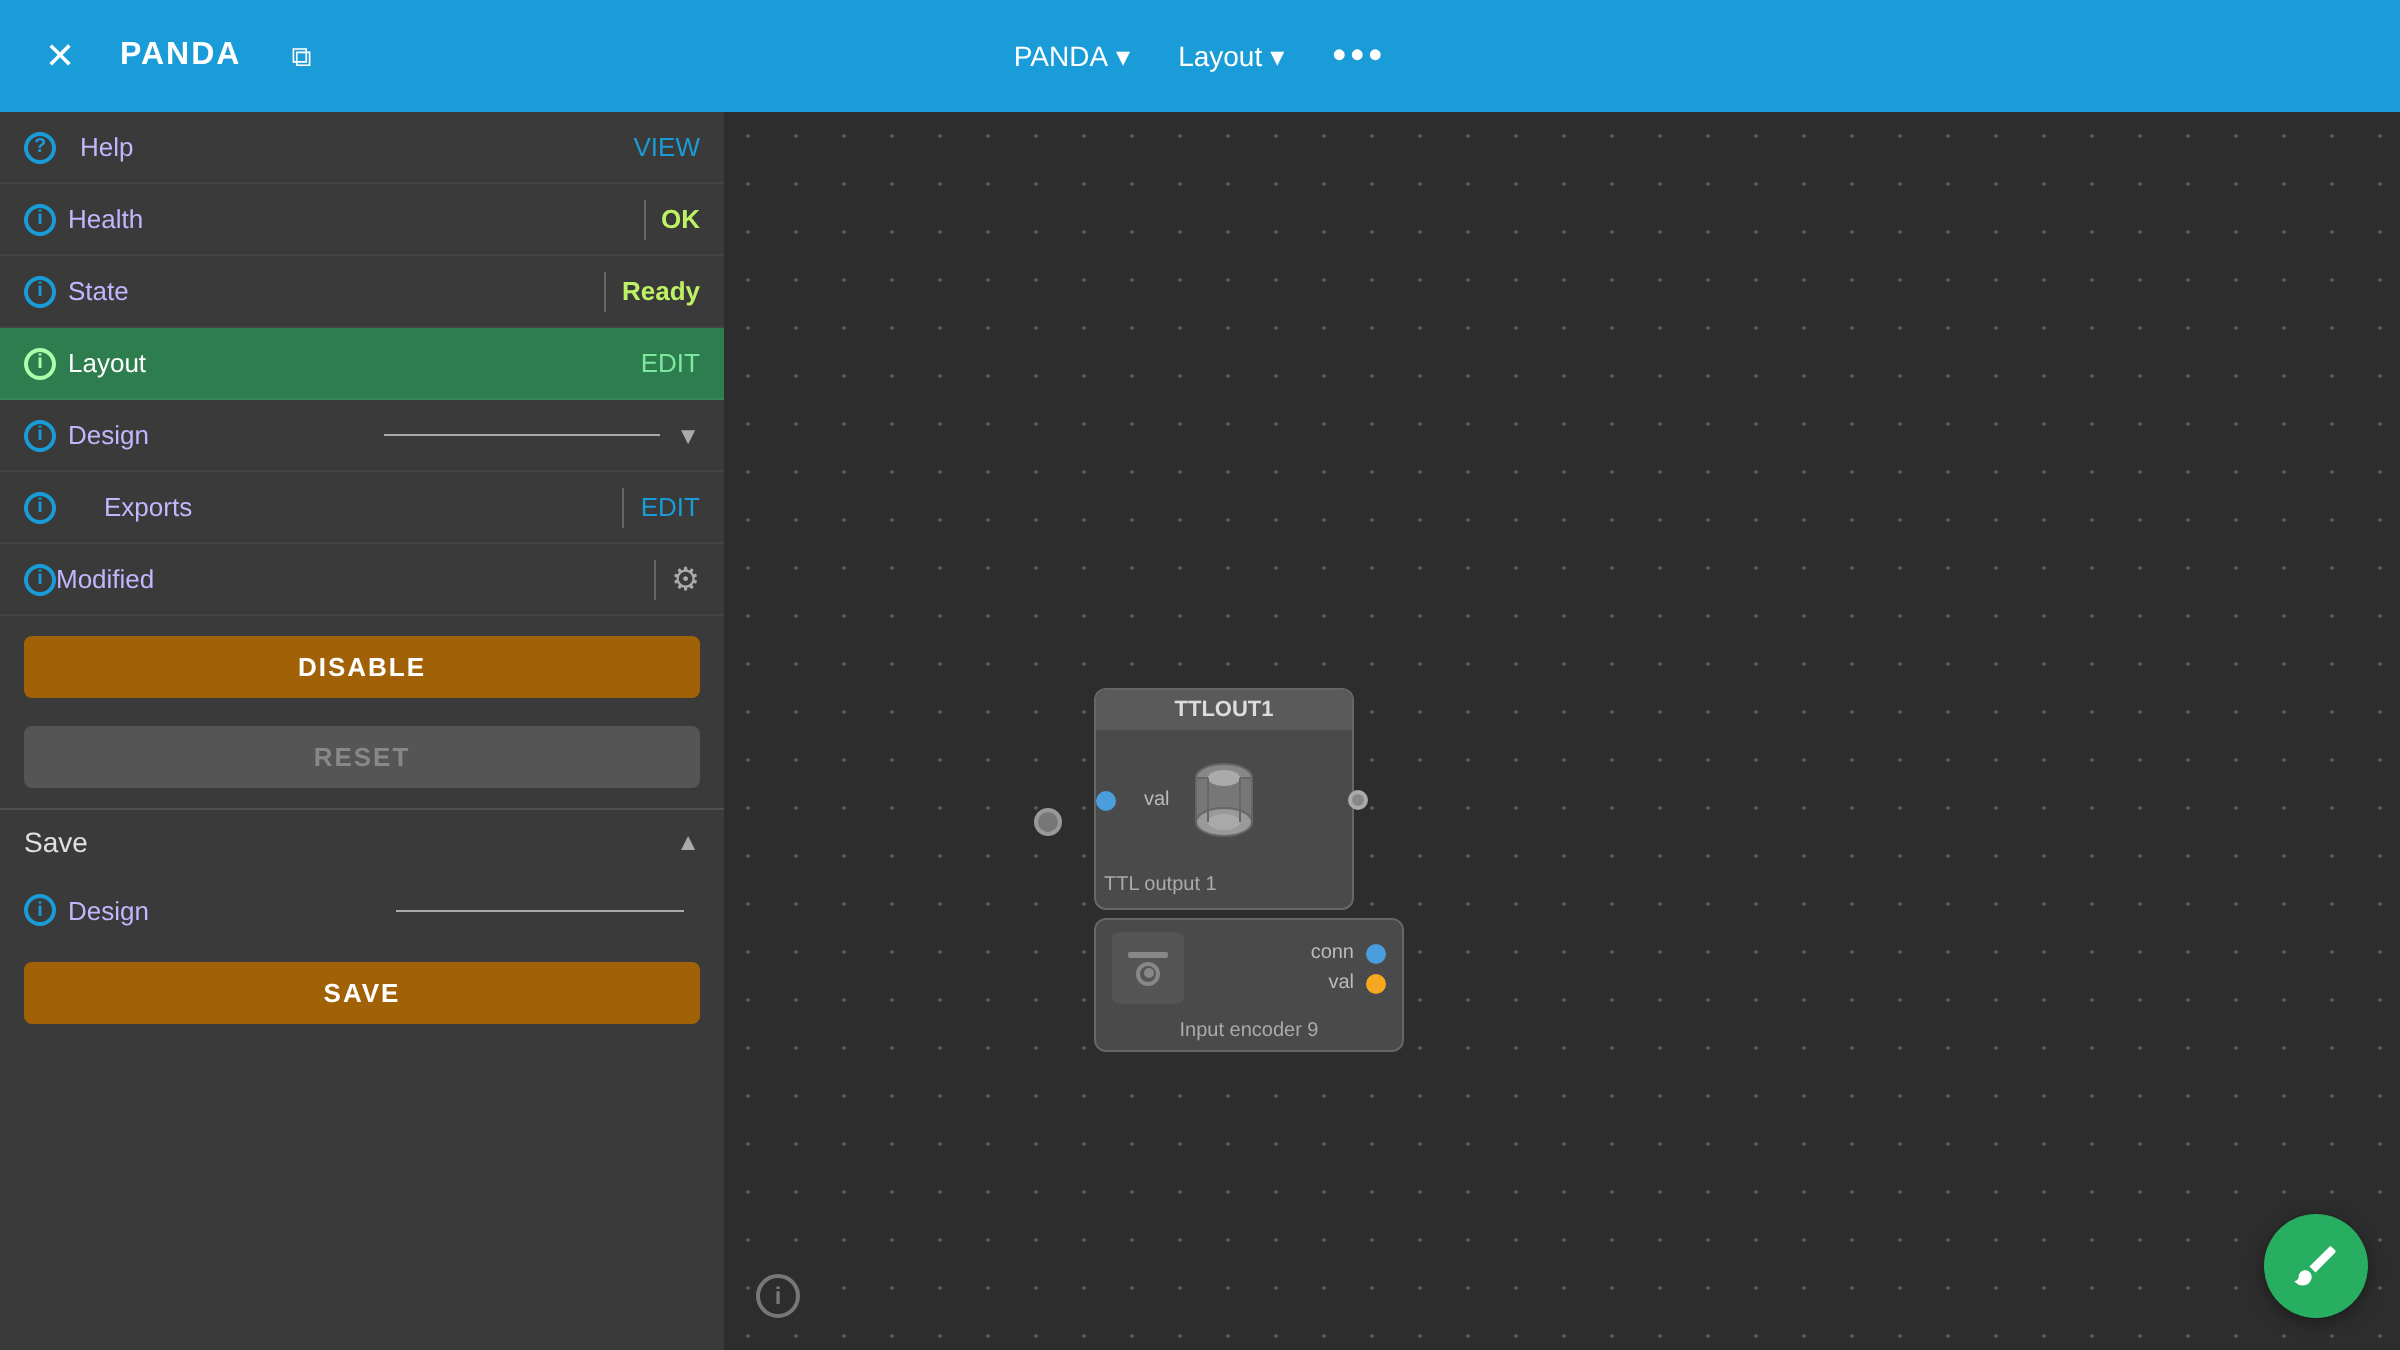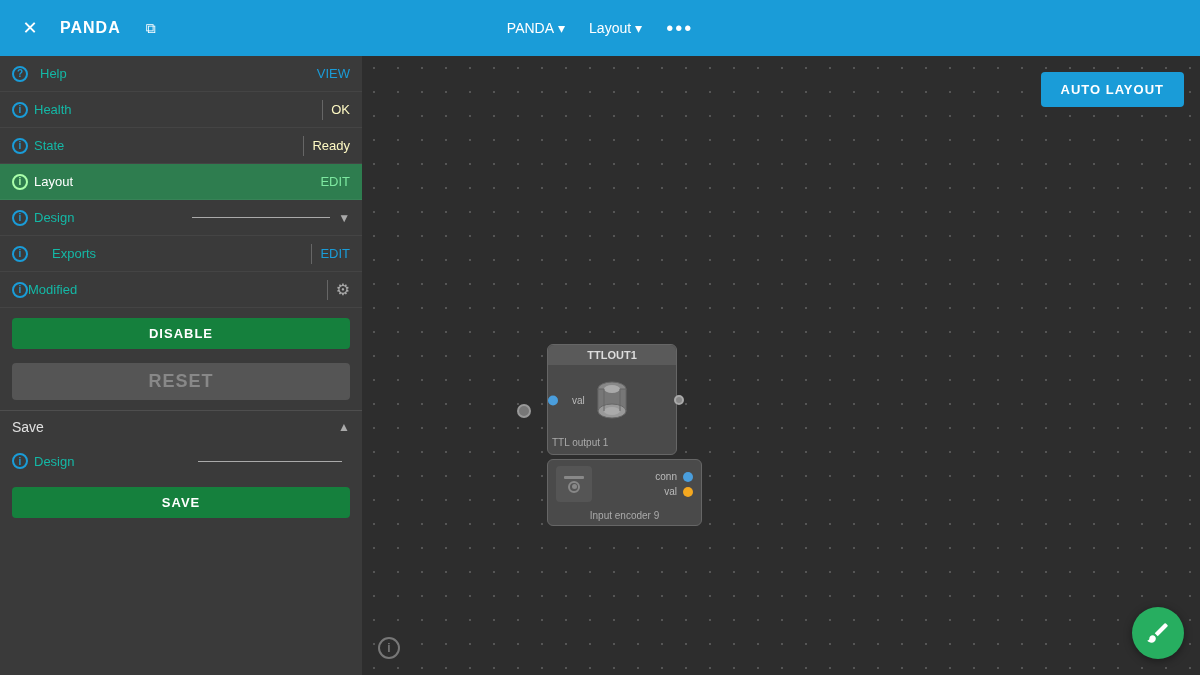--- a/index.html
+++ b/index.html
@@ -66,26 +66,26 @@
     .info-icon {
       width: 16px; height: 16px;
       border: 2px solid #1a9cd8;
       border-radius: 50%;
       display: flex; align-items: center; justify-content: center;
       color: #1a9cd8; font-size: 10px; font-weight: bold;
       flex-shrink: 0;
     }
 
     .sidebar-label {
-      color: #14b8a6; font-size: 13px; flex: 1;
+      color: #c4b5fd; font-size: 13px; flex: 1;
     }
     .sidebar-label.active { color: white; }
 
     .sidebar-value {
-      color: #fef9c3; font-size: 13px; margin-left: auto;
+      color: #bef264; font-size: 13px; margin-left: auto; font-weight: bold;
     }
     .sidebar-value.blue { color: #1a9cd8; font-weight: 500; }
 
     .sidebar-divider-v {
       width: 1px; height: 20px;
       background: #666;
       margin: 0 8px;
     }
 
     
@@ -111,31 +111,31 @@
       flex: 1; height: 1px; background: #aaa; margin: 0 8px 0 20px;
     }
 
     
     .gear-icon {
       font-size: 16px; color: #aaa;
     }
 
     
     .btn-blue {
-      background: #15803d; color: white;
+      background: #a16207; color: white;
       border: none; border-radius: 4px;
       padding: 8px 16px; font-size: 13px; font-weight: 600;
       letter-spacing: 1px; cursor: pointer; width: 100%;
       text-align: center;
     }
 
     .btn-gray {
       background: #555; color: #888;
       border: none; border-radius: 4px;
-      padding: 8px 16px; font-size: 18px; font-weight: 600;
+      padding: 8px 16px; font-size: 13px; font-weight: 600;
       letter-spacing: 1px; cursor: pointer; width: 100%;
       text-align: center;
     }
 
     .sidebar-btn-row {
       padding: 6px 12px;
     }
 
     
     .save-section-header {
@@ -395,21 +395,20 @@
     </div>
 
     <div class="sidebar-btn-row" style="margin-top:2px; margin-bottom:6px;">
       <button class="btn-blue">SAVE</button>
     </div>
 
   </div>
 
   <div id="canvas">
 
-    <button id="auto-layout-btn">AUTO LAYOUT</button>
 
     <div class="node-container">
 
       <div style="position:absolute; left:-30px; top:60px; width:14px; height:14px; border-radius:50%; background:#777; border:2px solid #999; cursor:pointer;"></div>
 
       <div class="node-main">
         <div class="node-title">TTLOUT1</div>
         <div class="node-body" style="padding: 10px 18px;">
 
           <div style="position:absolute; left:0; top:50%; transform:translateY(-50%); display:flex; align-items:center;">

